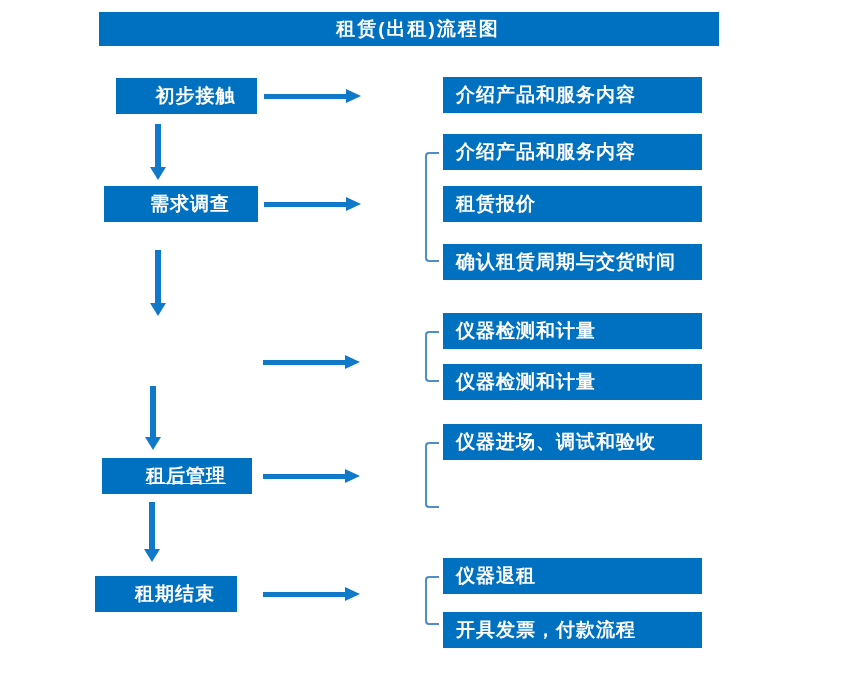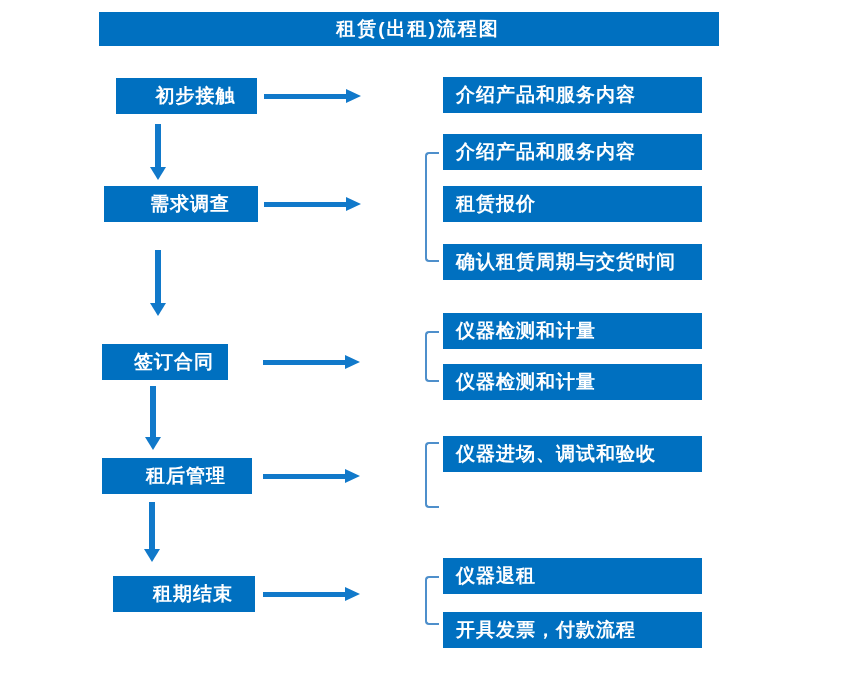--- a/index.html
+++ b/index.html
@@ -48,23 +48,22 @@
 </style>
 </head>
 <body>
 
 <div class="canvas">
 
   <div class="box title">租赁(出租)流程图</div>
 
   <div class="box stage" style="left:104px;top:78px;width:123px;margin-left:12px;">初步接触</div>
   <div class="box stage" style="left:104px;top:186px;width:136px;">需求调查</div>
-  <div class="box stage" style="left:102px;top:344px;width:108px;">签订合同</div>
-  <div class="box stage" style="left:102px;top:458px;width:132px;">租后管理</div>
-  <div class="box stage" style="left:113px;top:576px;width:124px;">租期结束</div>
+  <div class="box stage" style="left:102px;top:458px;width:132px;text-decoration:underline;">租后管理</div>
+  <div class="box stage" style="left:95px;top:576px;width:124px;">租期结束</div>
 
   <div class="varrow" style="left:150px;top:124px;height:56px;">
       <div class="shaft"></div>
       <div class="head"></div>
     </div>
   <div class="varrow" style="left:150px;top:250px;height:66px;">
       <div class="shaft"></div>
       <div class="head"></div>
     </div>
   <div class="varrow" style="left:145px;top:386px;height:64px;">
@@ -101,17 +100,17 @@
   <div class="bracket" style="top:331px;height:51px;"></div>
   <div class="bracket" style="top:442px;height:66px;"></div>
   <div class="bracket" style="top:576px;height:49px;"></div>
 
   <div class="box detail" style="top:77px;">介绍产品和服务内容</div>
   <div class="box detail" style="top:134px;">介绍产品和服务内容</div>
   <div class="box detail" style="top:186px;">租赁报价</div>
   <div class="box detail" style="top:244px;">确认租赁周期与交货时间</div>
   <div class="box detail" style="top:313px;">仪器检测和计量</div>
   <div class="box detail" style="top:364px;">仪器检测和计量</div>
-  <div class="box detail" style="top:436px;">仪器进场、调试和验收</div>
+  <div class="box detail" style="top:424px;">仪器进场、调试和验收</div>
   <div class="box detail" style="top:558px;">仪器退租</div>
   <div class="box detail" style="top:604px;margin-top:8px;">开具发票，付款流程</div>
 
 </div>
 
 </body></html>

